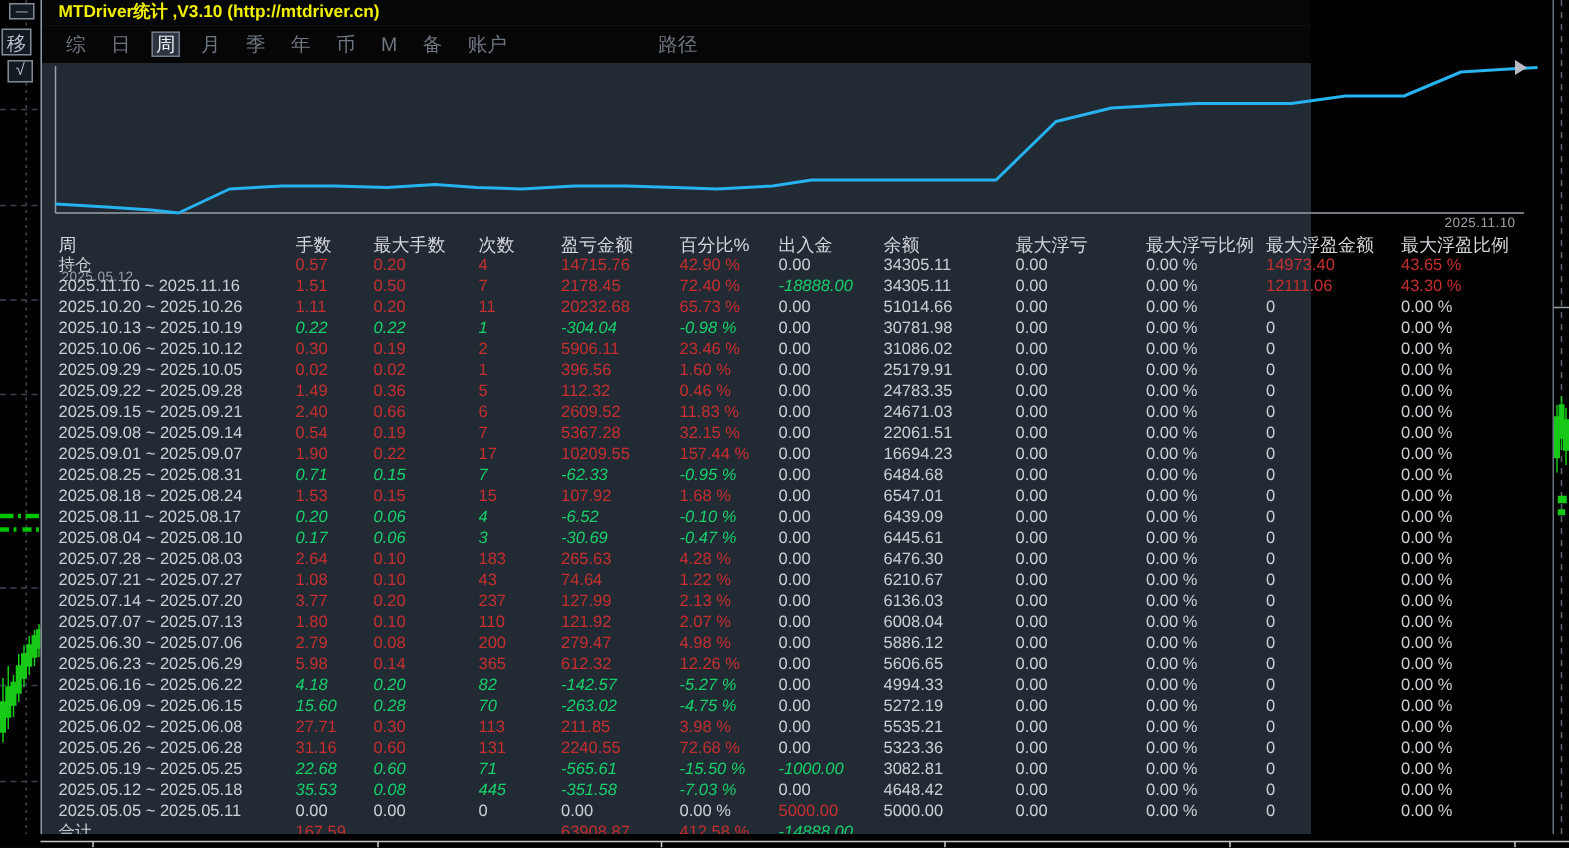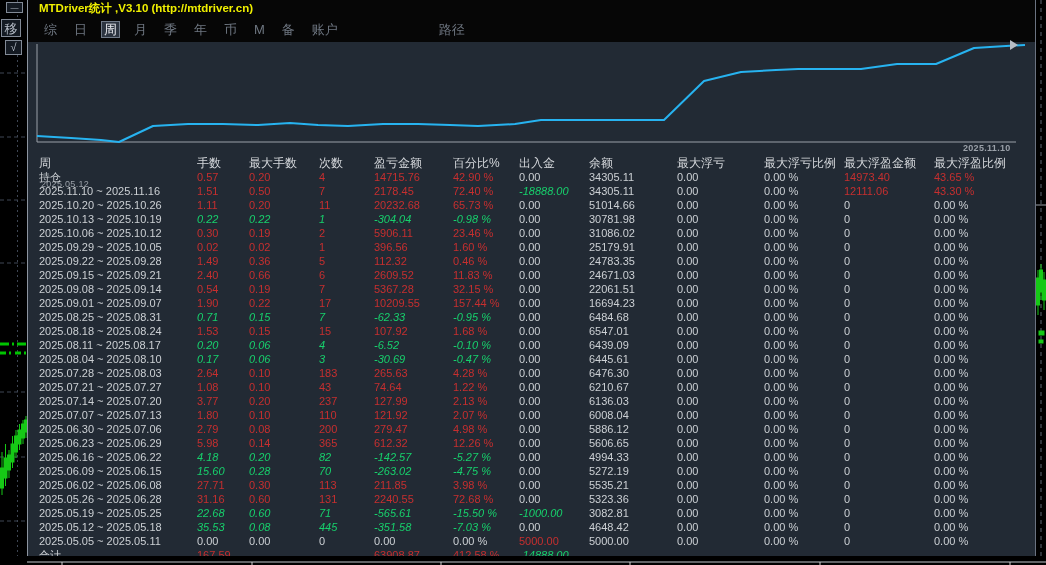--- a/index.html
+++ b/index.html
@@ -10,21 +10,21 @@
   }
   
   .left-strip { position:absolute; left:0; top:0; width:27px; height:565px; background:#000; }
   .mini-btn {
     position:absolute; display:flex; align-items:center; justify-content:center;
     background:#141a22; border:1px solid #828a96; color:#b8bfc9;
     font-size:10px; line-height:1;
   }
   
   .panel {
-    position:absolute; left:27px; top:0; width:1008px; height:556px;
+    position:absolute; left:27px; top:0; width:847px; height:556px;
     background:var(--panel_bg); border-left:1px solid #8d95a0;
   }
   .titlebar {
     position:absolute; left:0; top:0; width:100%; height:17px; background:var(--titlebar_bg);
     color:var(--title_yellow); font-size:11.5px; font-weight:bold; line-height:17px;
     padding-left:11px; white-space:nowrap;
   }
   .menubar {
     position:absolute; left:0; top:17px; width:100%; height:25px; background:var(--titlebar_bg);
     display:flex; align-items:center; padding-left:13px; gap:11px;
@@ -118,21 +118,21 @@
 
     <div class="chart-area">
       <svg width="1008" height="116" viewBox="0 0 1008 116">
         <line x1="9" y1="4" x2="9" y2="102" stroke="#9aa0a8" stroke-width="1"></line>
         <line x1="9" y1="102" x2="988" y2="102" stroke="#9aa0a8" stroke-width="1"></line>
         <polyline points="9,96 43,98 73,100 91,102 125,86 160,84 195,84 230,85 262,83 290,85 320,86 355,84 390,84 422,85 450,86 487,84 513,80 636,80 676,41 713,32 748,30 770,29 833,29 869,24 908,24 946,8 978,6 997,5" fill="none" stroke="#27b3f0" stroke-width="2" stroke-linejoin="round"></polyline>
         <polygon points="982,0 982,10 990,5" fill="#b7bcc4"></polygon>
       </svg>
     </div>
     <span class="date-label" style="left:13px;margin-top:36px;">2025.05.12</span>
-    <span class="date-label" style="left:935px;font-weight:bold;">2025.11.10</span>
+    <span class="date-label" style="left:935px;">2025.11.10</span>
 
     <div class="stats-table">
       <div class="trow">
           <div class="cell hcell">周</div>
           <div class="cell hcell">手数</div>
           <div class="cell hcell">最大手数</div>
           <div class="cell hcell">次数</div>
           <div class="cell hcell">盈亏金额</div>
           <div class="cell hcell">百分比%</div>
           <div class="cell hcell">出入金</div>

